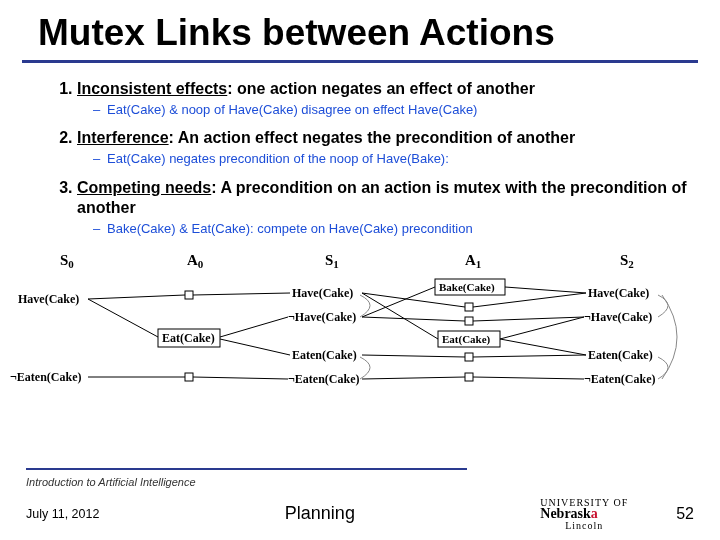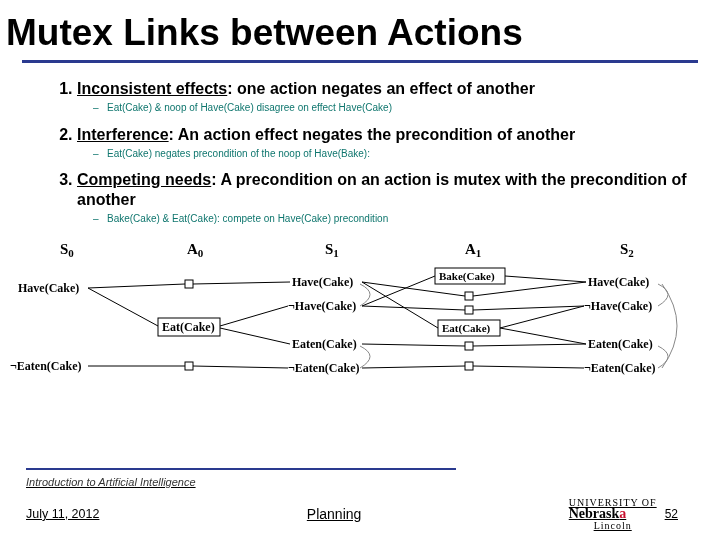--- a/index.html
+++ b/index.html
@@ -4,67 +4,66 @@
 <style>
   * { margin: 0; padding: 0; box-sizing: border-box; }
   body {
     width: 720px; height: 540px;
     font-family: Arial, Helvetica, sans-serif;
     background: #fff; color: #000;
     position: relative; overflow: hidden;
   }
   .title {
     font-size: 37px; font-weight: bold;
-    padding: 12px 22px 2px 6px;
+    padding: 12px 22px 2px 38px;
   }
   .title-rule {
     margin: 4px 22px 0 22px;
     border: none; border-top: 3px solid #2a3a8f;
   }
   .content {
     padding: 16px 26px 0 26px;
     font-size: 16px;
   }
   ol.main { list-style: decimal; padding-left: 30px; }
   ol.main > li { font-weight: bold; margin-bottom: 2px; line-height: 1.25; margin-left: 21px; }
   ol.main > li .heading-term { text-decoration: underline; }
   ol.main > li .rest { font-weight: bold; }
   .sub {
-    font-weight: normal; font-size: 10px;
-    color: #0f766e; padding: 3px 0 8px 16px;
+    font-weight: normal; font-size: 13px;
+    color: #1d4ed8; padding: 3px 0 8px 16px;
   }
   .sub .dash { display: inline-block; width: 14px; }
   .diagram { margin: 6px 10px 0 10px; font-weight: bold; }
   .footer {
-    position: absolute; left: 0; right: 16px; bottom: 10px;
+    position: absolute; left: 0; right: 0; bottom: 10px;
     padding: 0 26px;
-    text-decoration: underline;
   }
   .footer-rule {
     border: none; border-top: 2px solid #2a3a8f;
     margin-bottom: 6px; width: 66%;
   }
   .footer-top {
     font-size: 11px; font-style: italic; color: #333;
     margin-bottom: 10px;
   }
   .footer-row {
     display: flex; align-items: center; justify-content: space-between;
     font-size: 12.5px;
   }
-  .footer-center { font-size: 14px; }
+  .footer-center { font-size: 18px; }
   .footer-right { display: flex; align-items: center; gap: 8px; }
   .logo {
     font-family: Georgia, 'Times New Roman', serif;
     font-size: 14px; font-weight: bold; color: #000;
     line-height: 0.95; text-align: left;
   }
   .logo small { display:block; font-size:10px; letter-spacing:1px; font-weight:normal;}
   .logo .red { color: #c8102e; }
-  .pagenum { font-size: 12px; }
+  .pagenum { font-size: 16px; margin-left: 40px; }
   
   .col-label { font-family: 'Times New Roman', serif; font-size: 15px; }
 </style>
 </head>
 <body>
 
 <div class="title">Mutex Links between Actions</div>
 <hr class="title-rule">
 
 <div class="content">

